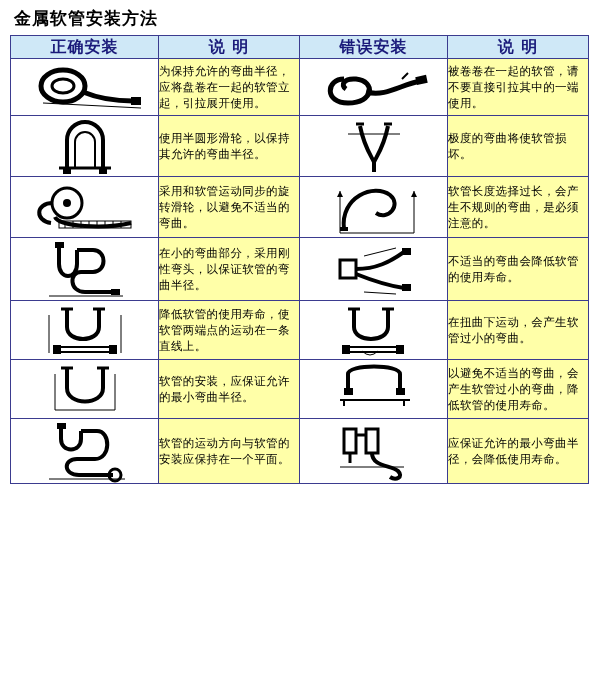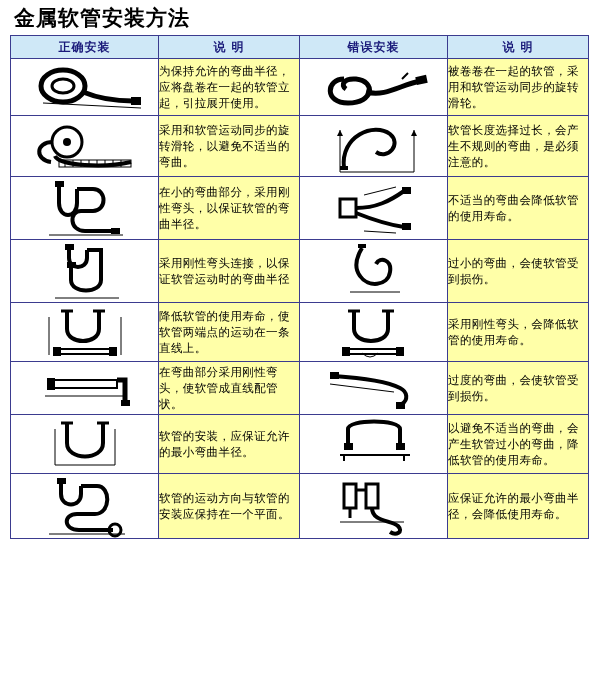--- a/index.html
+++ b/index.html
@@ -15,41 +15,41 @@
     overflow: hidden;
   }
   #page {
     position: relative;
     width: 600px;
     height: 698px;
     box-sizing: border-box;
     padding: 6px 10px 0 10px;
   }
   #title {
-    font-size: 21px;
+    font-size: 17px;
     font-weight: bold;
     letter-spacing: 1px;
     margin: 2px 0 7px 4px;
     line-height: 20px;
   }
   table.grid {
     border-collapse: collapse;
     width: 578px;
     table-layout: fixed;
     border: 1px solid #3b3b8f;
   }
   table.grid td, table.grid th {
     border: 1px solid #3b3b8f;
     padding: 0;
     vertical-align: middle;
   }
   thead th {
     background: #cfe8f7;
     color: #1a1a7a;
-    font-size: 12px;
+    font-size: 16px;
     font-weight: bold;
     height: 22px;
     letter-spacing: 1px;
   }
   td.fig {
     background: #ffffff;
     text-align: center;
     vertical-align: middle;
     padding: 2px 0;
   }
@@ -103,23 +103,45 @@
         </td>
         <td class="desc">为保持允许的弯曲半径，应将盘卷在一起的软管立起，引拉展开使用。</td>
         <td class="fig">
           <svg width="140" height="56" viewBox="0 0 140 56">
             <path d="M40 20 C 22 20, 20 44, 44 44 C 70 44, 72 22, 52 20 C 40 19, 36 26, 42 30" fill="none" stroke="#000" stroke-width="5"></path>
             <path d="M62 33 C 82 38, 96 26, 116 22" fill="none" stroke="#000" stroke-width="5"></path>
             <rect x="112" y="17" width="11" height="8" fill="#000" transform="rotate(-12 117 21)"></rect>
             <line x1="98" y1="20" x2="104" y2="14" stroke="#000" stroke-width="2"></line>
           </svg>
         </td>
-        <td class="desc">被卷卷在一起的软管，采用和软管运动同步的旋转滑轮。</td>
-      </tr>
-
+        <td class="desc">被卷卷在一起的软管，请不要直接引拉其中的一端使用。</td>
+      </tr>
+
+      <tr>
+        <td class="fig">
+          <svg width="140" height="60" viewBox="0 0 140 60">
+            <path d="M52 52 L52 24 A18 18 0 0 1 88 24 L88 52" fill="none" stroke="#000" stroke-width="4"></path>
+            <path d="M60 52 L60 26 A10 10 0 0 1 80 26 L80 52" fill="none" stroke="#000" stroke-width="2"></path>
+            <line x1="44" y1="52" x2="96" y2="52" stroke="#000" stroke-width="3"></line>
+            <rect x="48" y="52" width="8" height="6" fill="#000"></rect>
+            <rect x="84" y="52" width="8" height="6" fill="#000"></rect>
+          </svg>
+        </td>
+        <td class="desc">使用半圆形滑轮，以保持其允许的弯曲半径。</td>
+        <td class="fig">
+          <svg width="140" height="60" viewBox="0 0 140 60">
+            <path d="M56 10 C 60 30, 66 38, 70 46 C 74 38, 80 30, 84 10" fill="none" stroke="#000" stroke-width="4"></path>
+            <line x1="70" y1="46" x2="70" y2="56" stroke="#000" stroke-width="4"></line>
+            <line x1="52" y1="8" x2="60" y2="8" stroke="#000" stroke-width="3"></line>
+            <line x1="80" y1="8" x2="88" y2="8" stroke="#000" stroke-width="3"></line>
+            <line x1="44" y1="18" x2="96" y2="18" stroke="#000" stroke-width="1"></line>
+          </svg>
+        </td>
+        <td class="desc">极度的弯曲将使软管损坏。</td>
+      </tr>
 
       <tr>
         <td class="fig">
           <svg width="140" height="60" viewBox="0 0 140 60">
             <circle cx="52" cy="26" r="15" fill="none" stroke="#000" stroke-width="3"></circle>
             <circle cx="52" cy="26" r="4" fill="#000"></circle>
             <path d="M40 40 C 44 50, 90 52, 116 46" fill="none" stroke="#000" stroke-width="4"></path>
             <path d="M38 26 C 20 26, 20 44, 36 46" fill="none" stroke="#000" stroke-width="4"></path>
             <rect x="44" y="44" width="72" height="7" fill="none" stroke="#000" stroke-width="1"></rect>
             <line x1="50" y1="44" x2="50" y2="51" stroke="#000"></line>
@@ -166,40 +188,20 @@
             <path d="M52 36 C 72 44, 86 48, 100 50" fill="none" stroke="#000" stroke-width="4"></path>
             <rect x="98" y="10" width="9" height="7" fill="#000"></rect>
             <rect x="98" y="46" width="9" height="7" fill="#000"></rect>
             <line x1="60" y1="18" x2="92" y2="10" stroke="#000" stroke-width="1"></line>
             <line x1="60" y1="54" x2="92" y2="56" stroke="#000" stroke-width="1"></line>
           </svg>
         </td>
         <td class="desc">不适当的弯曲会降低软管的使用寿命。</td>
       </tr>
 
-      <tr>
-        <td class="fig">
-          <svg width="140" height="62" viewBox="0 0 140 62">
-            <path d="M54 6 L54 18 C 54 30, 72 30, 72 18 L72 10" fill="none" stroke="#000" stroke-width="4"></path>
-            <path d="M72 10 L86 10 L86 40 C 86 54, 56 54, 56 40 L56 26" fill="none" stroke="#000" stroke-width="4"></path>
-            <rect x="50" y="4" width="9" height="6" fill="#000"></rect>
-            <rect x="52" y="22" width="9" height="6" fill="#000"></rect>
-            <line x1="40" y1="58" x2="104" y2="58" stroke="#000" stroke-width="1"></line>
-          </svg>
-        </td>
-        <td class="desc">采用刚性弯头连接，以保证软管运动时的弯曲半径</td>
-        <td class="fig">
-          <svg width="140" height="62" viewBox="0 0 140 62">
-            <path d="M58 8 C 52 18, 50 28, 56 36 C 64 48, 84 46, 86 32 C 88 20, 76 16, 72 24" fill="none" stroke="#000" stroke-width="4"></path>
-            <line x1="54" y1="6" x2="62" y2="6" stroke="#000" stroke-width="4"></line>
-            <line x1="46" y1="52" x2="96" y2="52" stroke="#000" stroke-width="1"></line>
-          </svg>
-        </td>
-        <td class="desc">过小的弯曲，会使软管受到损伤。</td>
-      </tr>
 
       <tr>
         <td class="fig">
           <svg width="140" height="58" viewBox="0 0 140 58">
             <path d="M52 8 L52 26 C 52 42, 84 42, 84 26 L84 8" fill="none" stroke="#000" stroke-width="4"></path>
             <line x1="46" y1="8" x2="58" y2="8" stroke="#000" stroke-width="3"></line>
             <line x1="78" y1="8" x2="90" y2="8" stroke="#000" stroke-width="3"></line>
             <rect x="40" y="46" width="58" height="5" fill="none" stroke="#000" stroke-width="2"></rect>
             <rect x="38" y="44" width="8" height="9" fill="#000"></rect>
             <rect x="94" y="44" width="8" height="9" fill="#000"></rect>
@@ -212,44 +214,23 @@
           <svg width="140" height="58" viewBox="0 0 140 58">
             <path d="M50 8 L50 26 C 50 42, 84 42, 84 26 L84 8" fill="none" stroke="#000" stroke-width="4"></path>
             <line x1="44" y1="8" x2="56" y2="8" stroke="#000" stroke-width="3"></line>
             <line x1="78" y1="8" x2="90" y2="8" stroke="#000" stroke-width="3"></line>
             <rect x="40" y="46" width="56" height="5" fill="none" stroke="#000" stroke-width="2"></rect>
             <rect x="38" y="44" width="8" height="9" fill="#000"></rect>
             <rect x="92" y="44" width="8" height="9" fill="#000"></rect>
             <path d="M58 50 q8 8 16 0" fill="none" stroke="#000" stroke-width="1"></path>
           </svg>
         </td>
-        <td class="desc">采用刚性弯头，会降低软管的使用寿命。</td>
-      </tr>
-
-      <tr>
-        <td class="fig">
-          <svg width="140" height="52" viewBox="0 0 140 52">
-            <rect x="36" y="18" width="66" height="8" fill="none" stroke="#000" stroke-width="2"></rect>
-            <rect x="32" y="16" width="8" height="12" fill="#000"></rect>
-            <path d="M102 18 L110 18 L110 40" fill="none" stroke="#000" stroke-width="5"></path>
-            <rect x="106" y="38" width="9" height="6" fill="#000"></rect>
-            <line x1="30" y1="34" x2="110" y2="34" stroke="#000" stroke-width="1"></line>
-          </svg>
-        </td>
-        <td class="desc">在弯曲部分采用刚性弯头，使软管成直线配管状。</td>
-        <td class="fig">
-          <svg width="140" height="52" viewBox="0 0 140 52">
-            <path d="M30 14 C 60 16, 84 20, 96 26 C 104 30, 104 38, 98 42" fill="none" stroke="#000" stroke-width="4"></path>
-            <rect x="26" y="10" width="9" height="7" fill="#000"></rect>
-            <rect x="92" y="40" width="9" height="7" fill="#000"></rect>
-            <line x1="26" y1="22" x2="90" y2="30" stroke="#000" stroke-width="1"></line>
-          </svg>
-        </td>
-        <td class="desc">过度的弯曲，会使软管受到损伤。</td>
-      </tr>
+        <td class="desc">在扭曲下运动，会产生软管过小的弯曲。</td>
+      </tr>
+
 
       <tr>
         <td class="fig">
           <svg width="140" height="58" viewBox="0 0 140 58">
             <path d="M52 8 L52 28 C 52 46, 88 46, 88 28 L88 8" fill="none" stroke="#000" stroke-width="4"></path>
             <line x1="46" y1="8" x2="58" y2="8" stroke="#000" stroke-width="3"></line>
             <line x1="82" y1="8" x2="94" y2="8" stroke="#000" stroke-width="3"></line>
             <line x1="40" y1="14" x2="40" y2="50" stroke="#000" stroke-width="1"></line>
             <line x1="100" y1="14" x2="100" y2="50" stroke="#000" stroke-width="1"></line>
             <line x1="40" y1="50" x2="100" y2="50" stroke="#000" stroke-width="1"></line>

